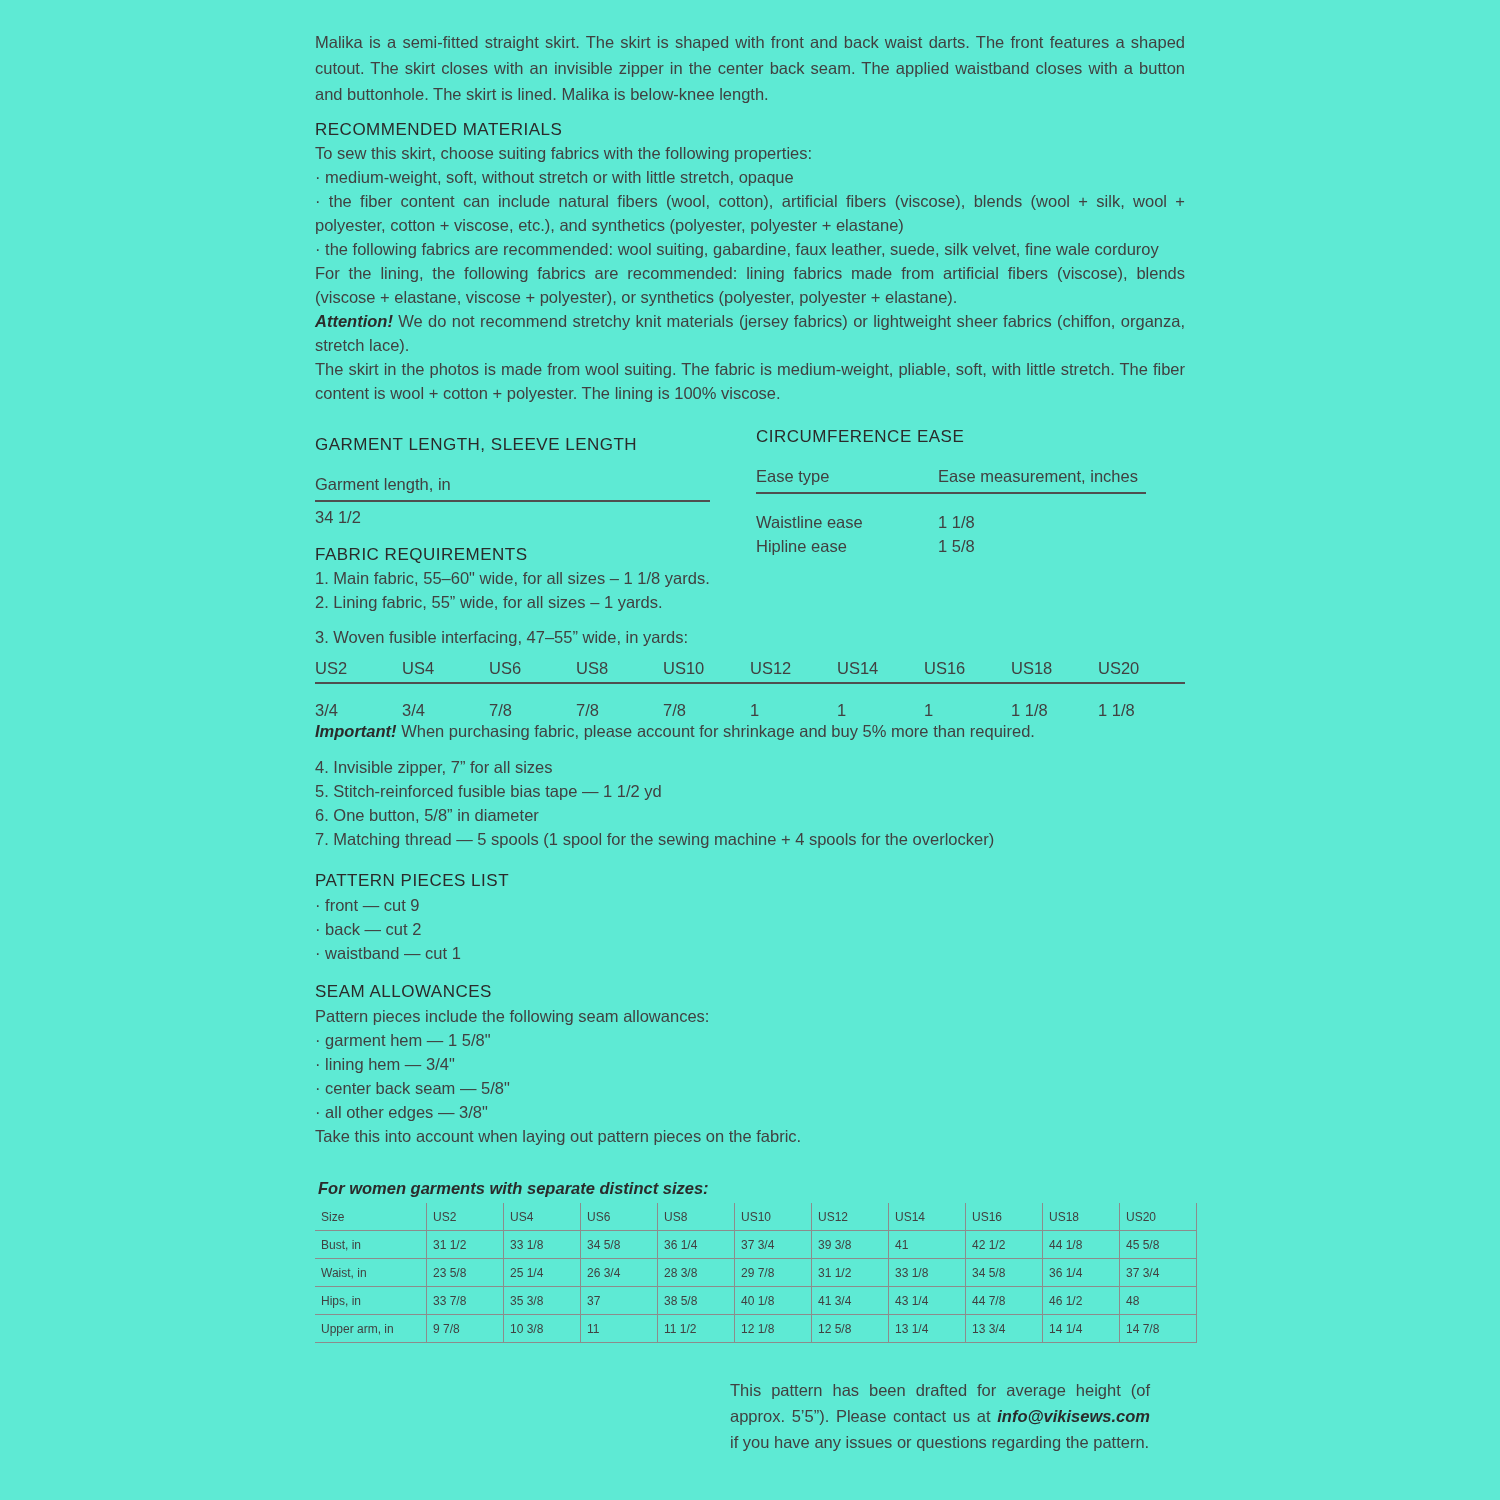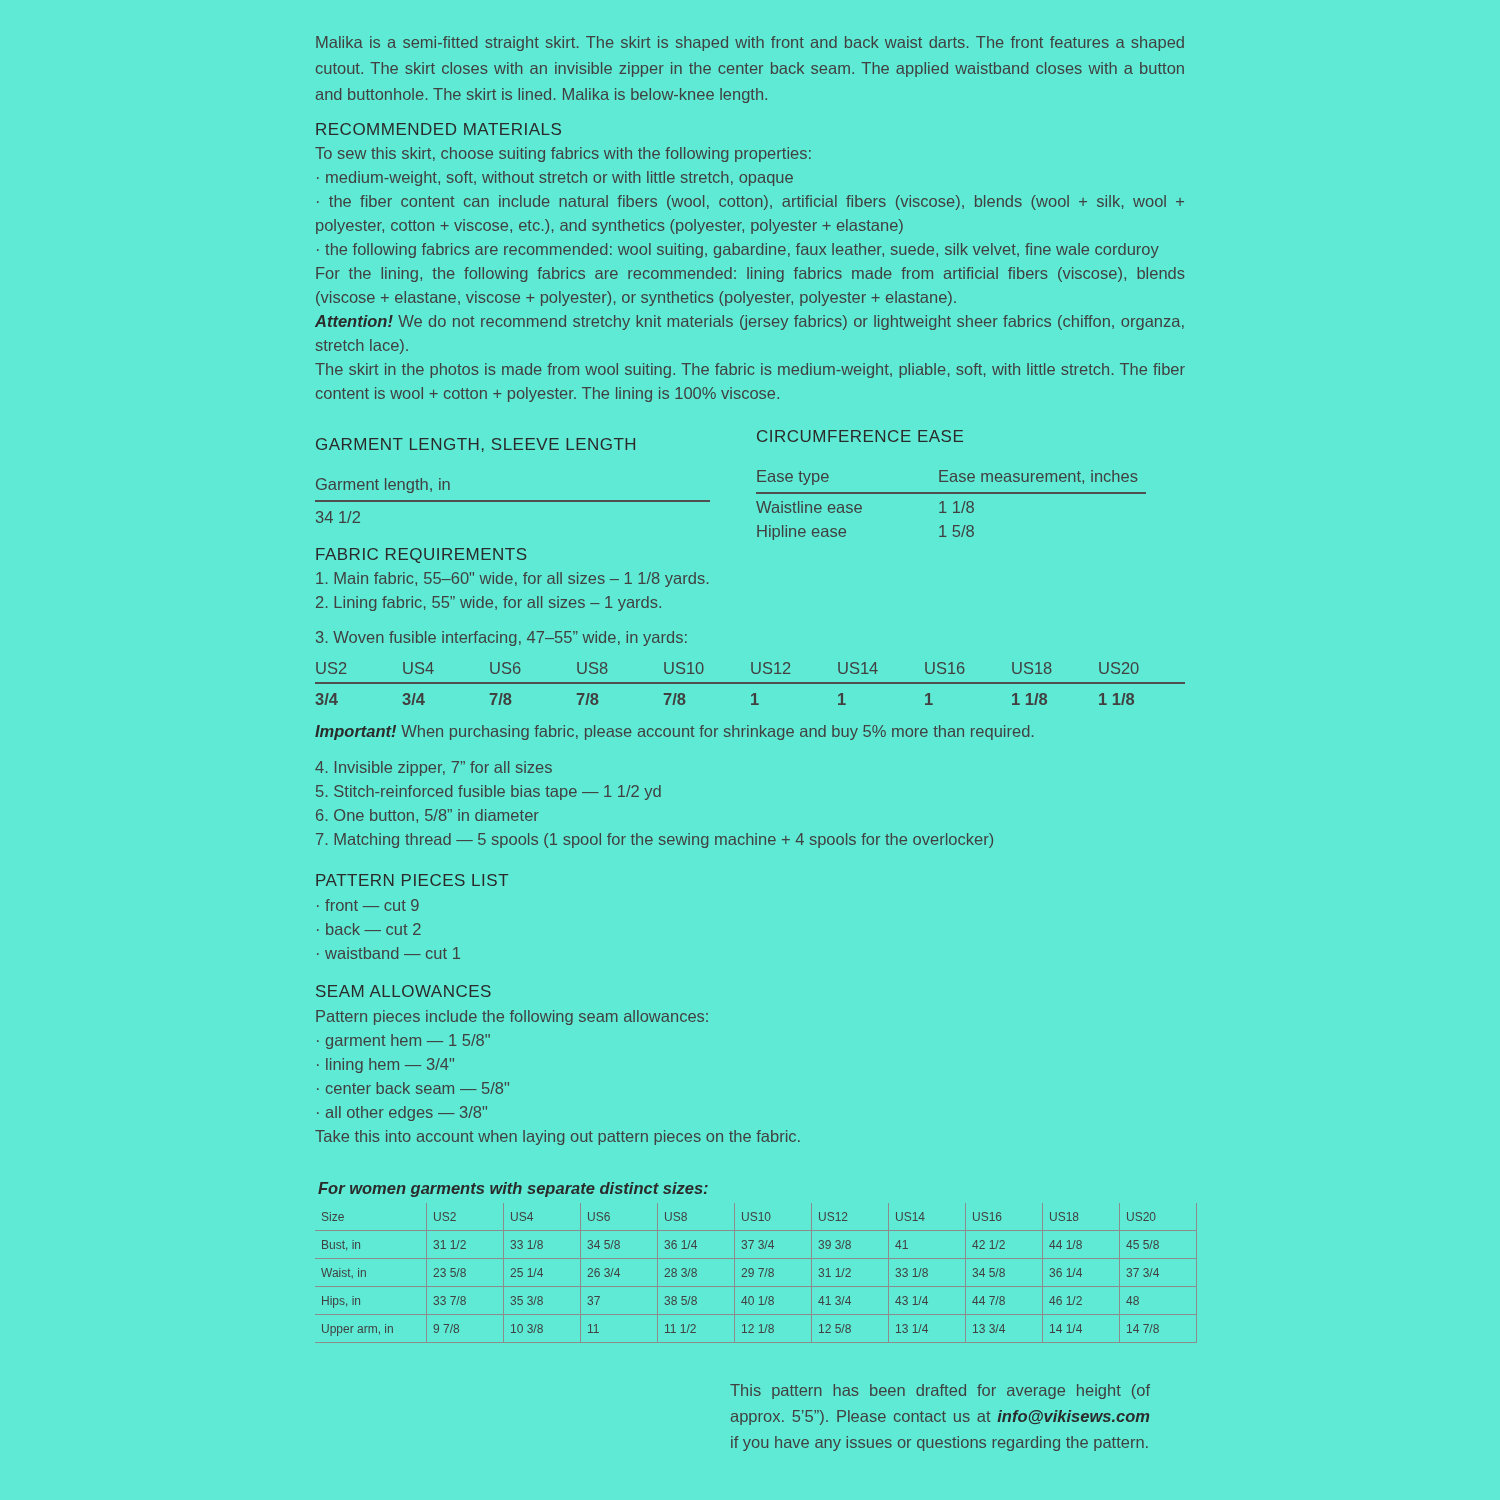--- a/index.html
+++ b/index.html
@@ -16,21 +16,21 @@
   
   .gl-block{position:absolute;left:315px;top:425px;width:400px;margin-top:8px;}
   .ce-block{position:absolute;left:748px;top:425px;width:402px;margin-left:8px;}
   .mini-row{font-size:16.5px;line-height:24px;display:flex;}
   .mini-head{margin-top:15px;padding-bottom:4px;}
   .ce-c1{width:182px;flex:none;}
   
   .int-table{position:absolute;left:315px;top:656px;width:870px;font-size:16.5px;}
   .int-row{display:grid;grid-template-columns:repeat(10,1fr);line-height:24px;}
   .int-head{border-bottom:2px solid #4f4f4f;padding-bottom:2px;}
-  .int-vals{padding-top:3px;font-weight:bold;}
+  .int-vals{padding-top:14px;}
   
   .size-caption{position:absolute;left:318px;top:1176px;font-size:16.5px;line-height:24px;}
   .size-table{position:absolute;left:315px;top:1203px;border-collapse:collapse;font-size:12px;color:#414141;}
   .size-table td{height:27px;padding:0 4px 0 6px;border-bottom:1.6px solid #8c8c8c;white-space:nowrap;}
   .size-table td + td{border-left:1px solid #8c8c8c;}
   .size-table td:last-child{border-right:1px solid #8c8c8c;}
   .size-table td.c0{width:101px;}
   .size-table td.c{width:66px;}
   .footer{position:absolute;left:730px;top:1377px;width:420px;font-size:16.5px;line-height:26px;text-align:justify;}
   .email{font-weight:bold;font-style:italic;color:#2b2b2b;text-decoration:none;}
@@ -62,21 +62,21 @@
       <span>34 1/2</span>
     </div>
   </div>
 
   <div class="ce-block">
     <div class="h1">CIRCUMFERENCE EASE</div>
     <div class="mini-row mini-head rule" style="width:390px;">
       <span class="ce-c1">Ease type</span>
       <span>Ease measurement, inches</span>
     </div>
-    <div class="mini-row" style="padding-top:1px;">
+    <div class="mini-row" style="padding-top:16px;">
       <span class="ce-c1">Waistline ease</span>
       <span>1 1/8</span>
     </div>
     <div class="mini-row">
       <span class="ce-c1">Hipline ease</span>
       <span>1 5/8</span>
     </div>
   </div>
 
   <div class="col h1" style="top:543px;">FABRIC REQUIREMENTS</div>

